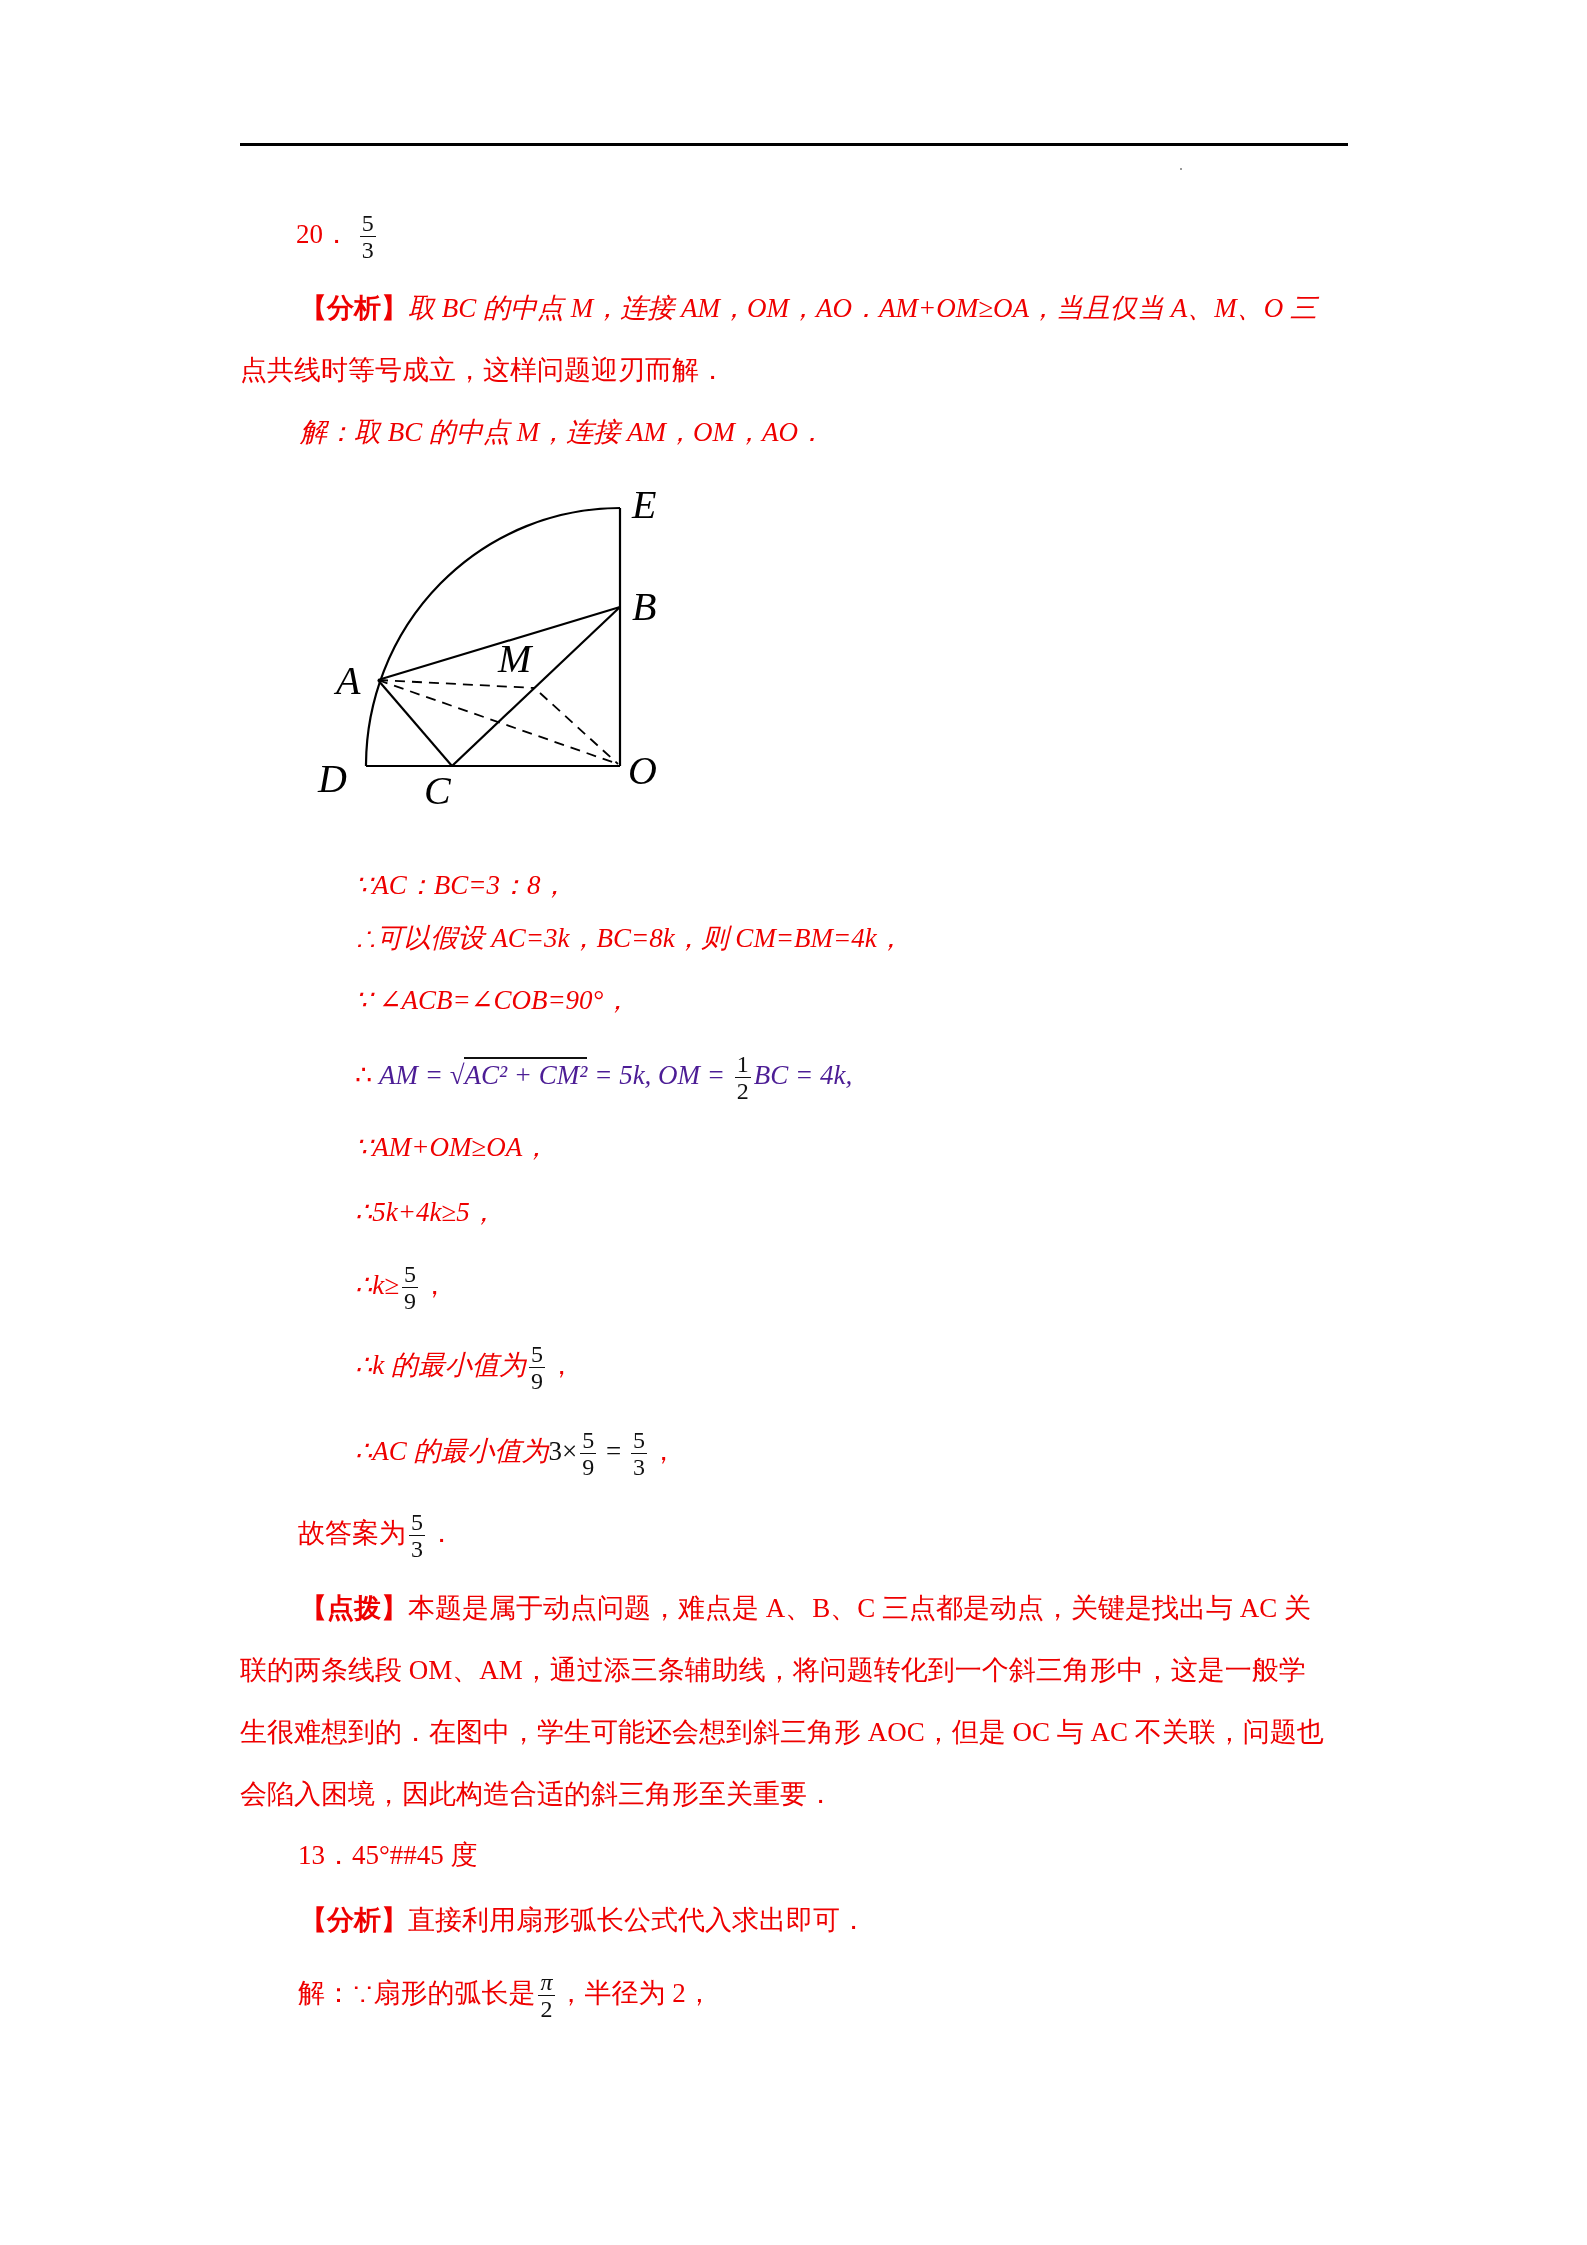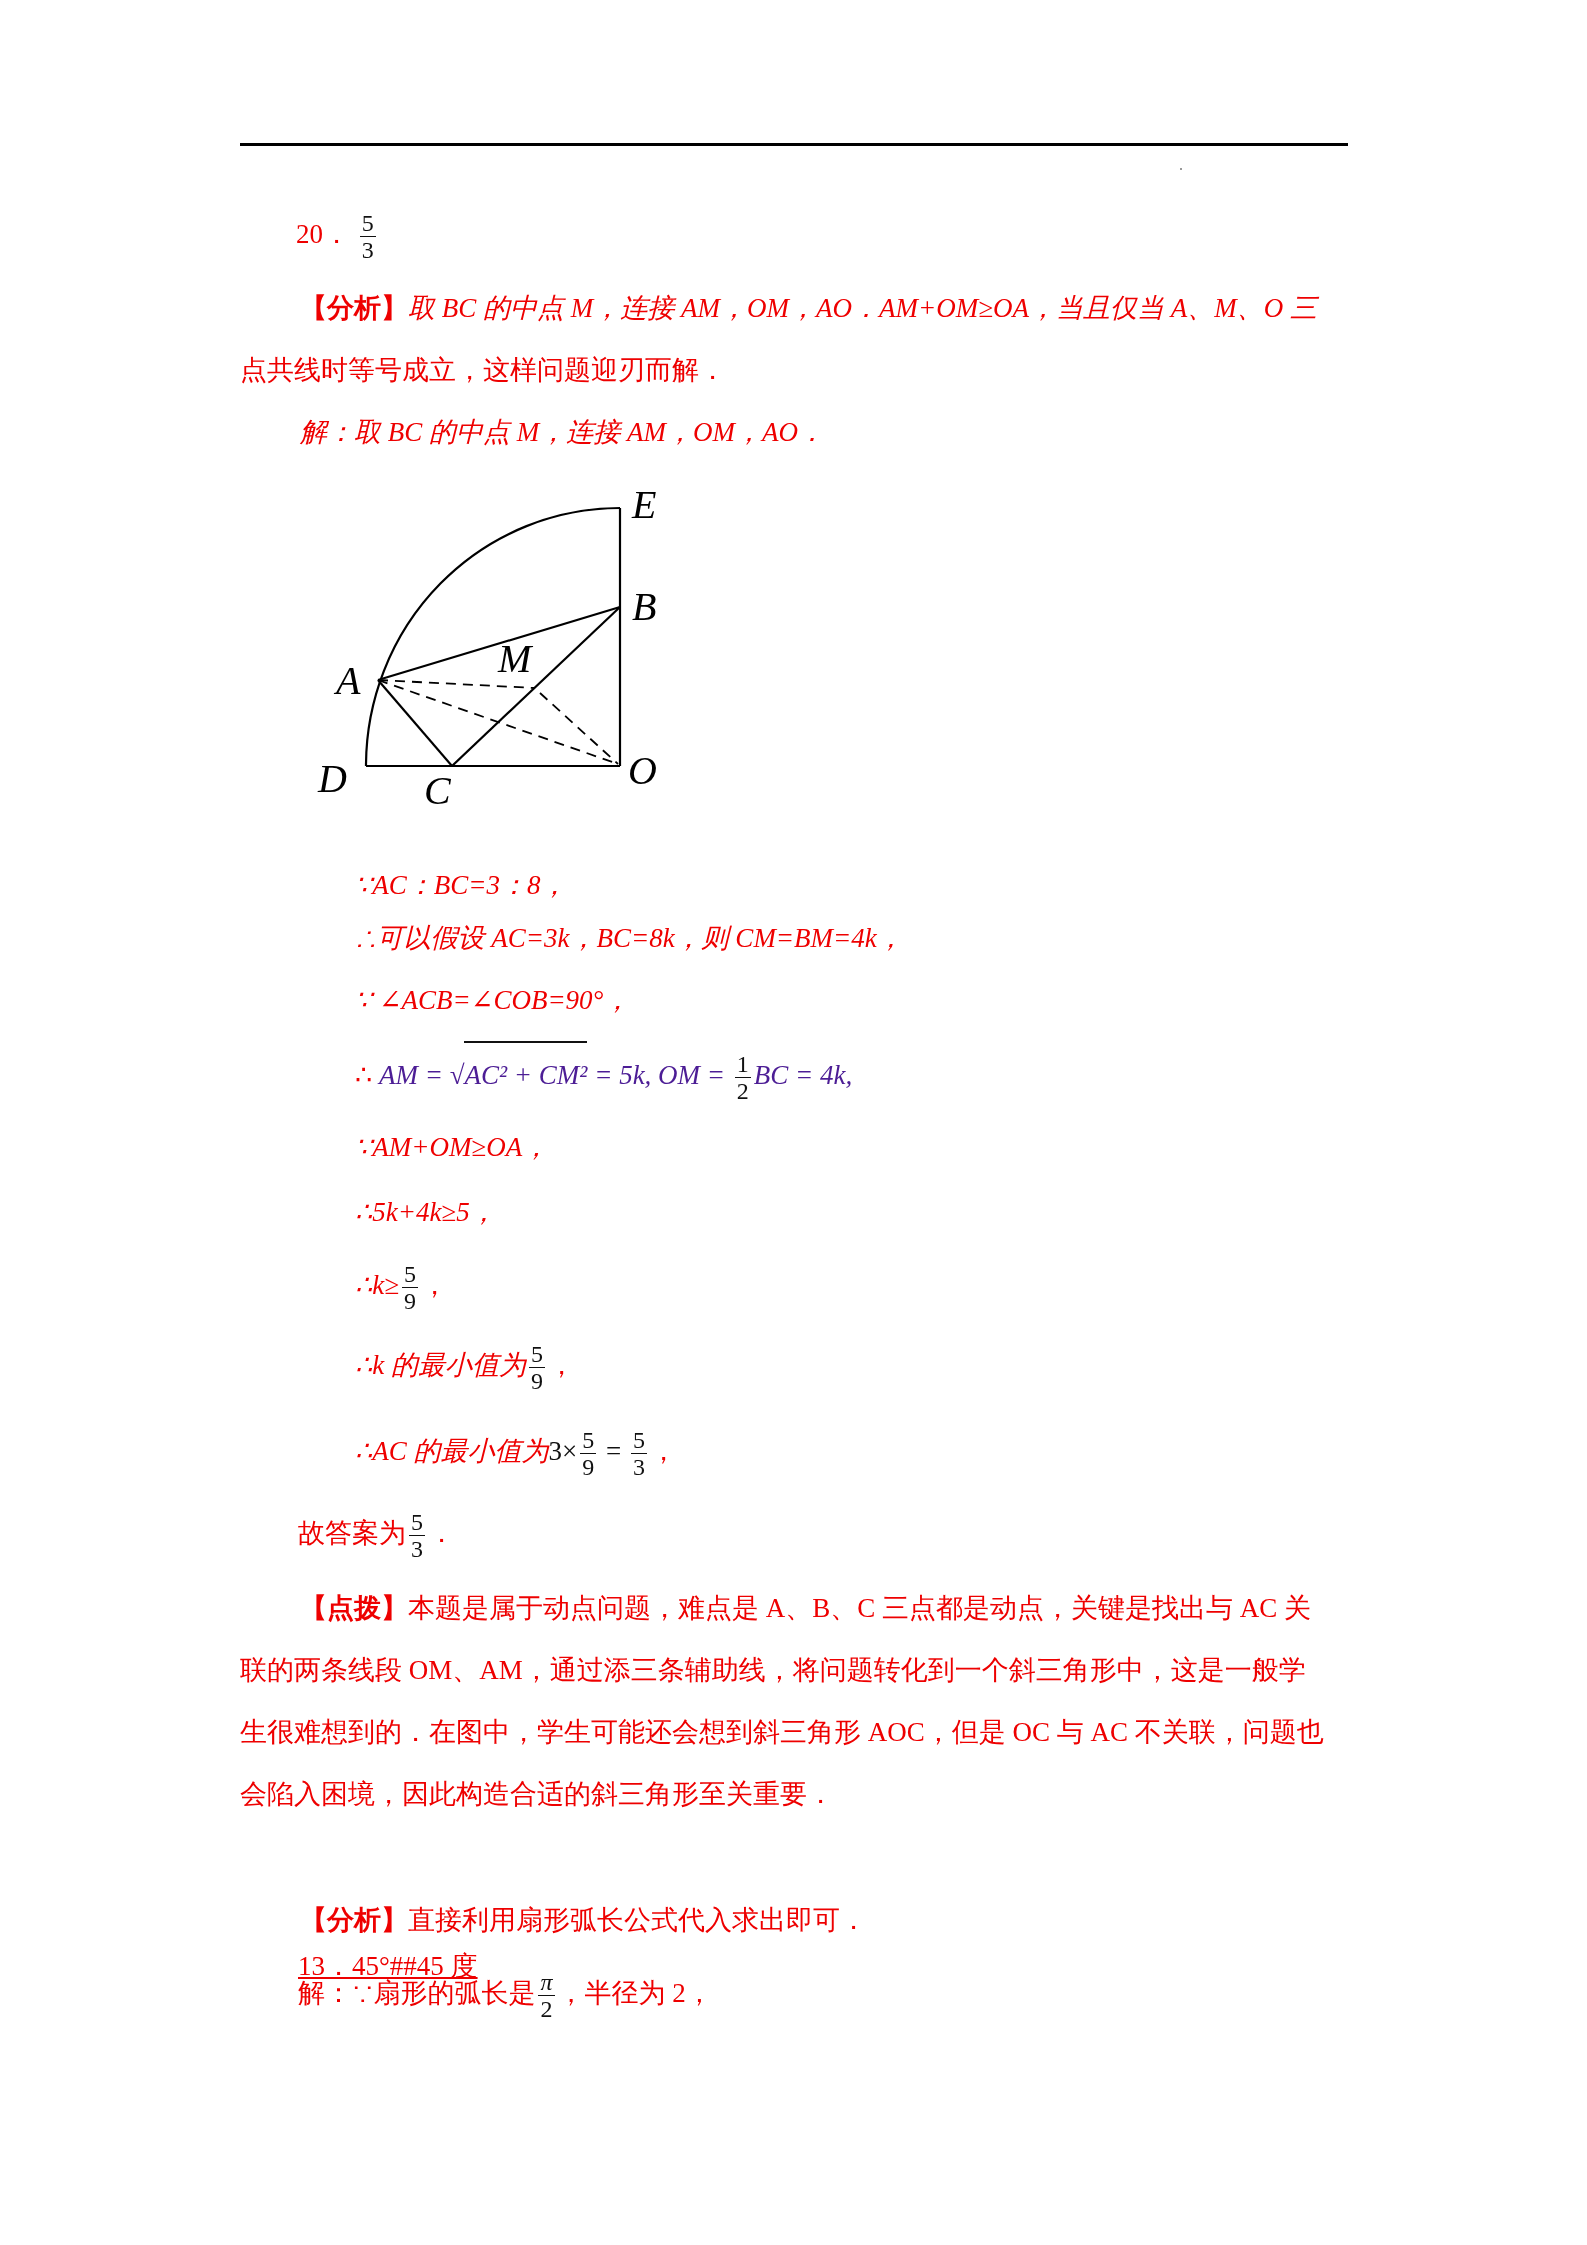--- a/index.html
+++ b/index.html
@@ -9,21 +9,21 @@
   .dot { position:absolute; left:1180px; top:168px; width:2px; height:2px; background:#999; }
   .line { position:absolute; white-space:nowrap; font-size:27px; color:#ee0000; line-height:36px; }
   .black { color:#111; }
   i, .it { font-style:italic; }
   .frac { display:inline-block; vertical-align:middle; text-align:center; color:#111;
           font-size:24px; line-height:26px; margin:0 3px; }
   .frac .num { display:block; border-bottom:1.5px solid #111; padding:0 2px; }
   .frac .den { display:block; }
   .bracket { font-weight:bold;text-align:right; }
   .math { color:#4c1d95; font-style:italic; }
-  .sqrt { border-top:2px solid #111; padding-top:17px; }
+  .sqrt { border-top:2px solid #111; padding-top:1px; }
   svg text { font-family:"Liberation Serif","DejaVu Serif",serif; font-style:italic; }
 </style>
 </head>
 <body>
 
 <div class="hr"></div>
 <div class="dot"></div>
 
 <div class="line" style="left:296px; top:210px;">
   <span>20．</span>
@@ -92,19 +92,19 @@
   <span>故答案为</span><span class="frac"><span class="num">5</span><span class="den">3</span></span><span>．</span>
 </div>
 
 <div class="line" style="left:300px; top:1590px;">
   <span class="bracket">【点拨】</span><span>本题是属于动点问题，难点是 A、B、C 三点都是动点，关键是找出与 AC 关</span>
 </div>
 <div class="line" style="left:240px; top:1652px;">联的两条线段 OM、AM，通过添三条辅助线，将问题转化到一个斜三角形中，这是一般学</div>
 <div class="line" style="left:240px; top:1714px;">生很难想到的．在图中，学生可能还会想到斜三角形 AOC，但是 OC 与 AC 不关联，问题也</div>
 <div class="line" style="left:240px; top:1776px;">会陷入困境，因此构造合适的斜三角形至关重要．</div>
 
-<div class="line" style="left:298px; top:1948px;text-decoration:underline;">13．45°##45 度</div>
+<div class="line" style="left:298px; top:1837px;">13．45°##45 度</div>
 <div class="line" style="left:300px; top:1902px;">
   <span class="bracket">【分析】</span><span>直接利用扇形弧长公式代入求出即可．</span>
 </div>
 <div class="line" style="left:298px; top:1960px; height:66px; line-height:66px;">
   <span>解：∵扇形的弧长是</span><span class="frac"><span class="num it">π</span><span class="den">2</span></span><span>，半径为 2，</span>
 </div>
 
 </body></html>

